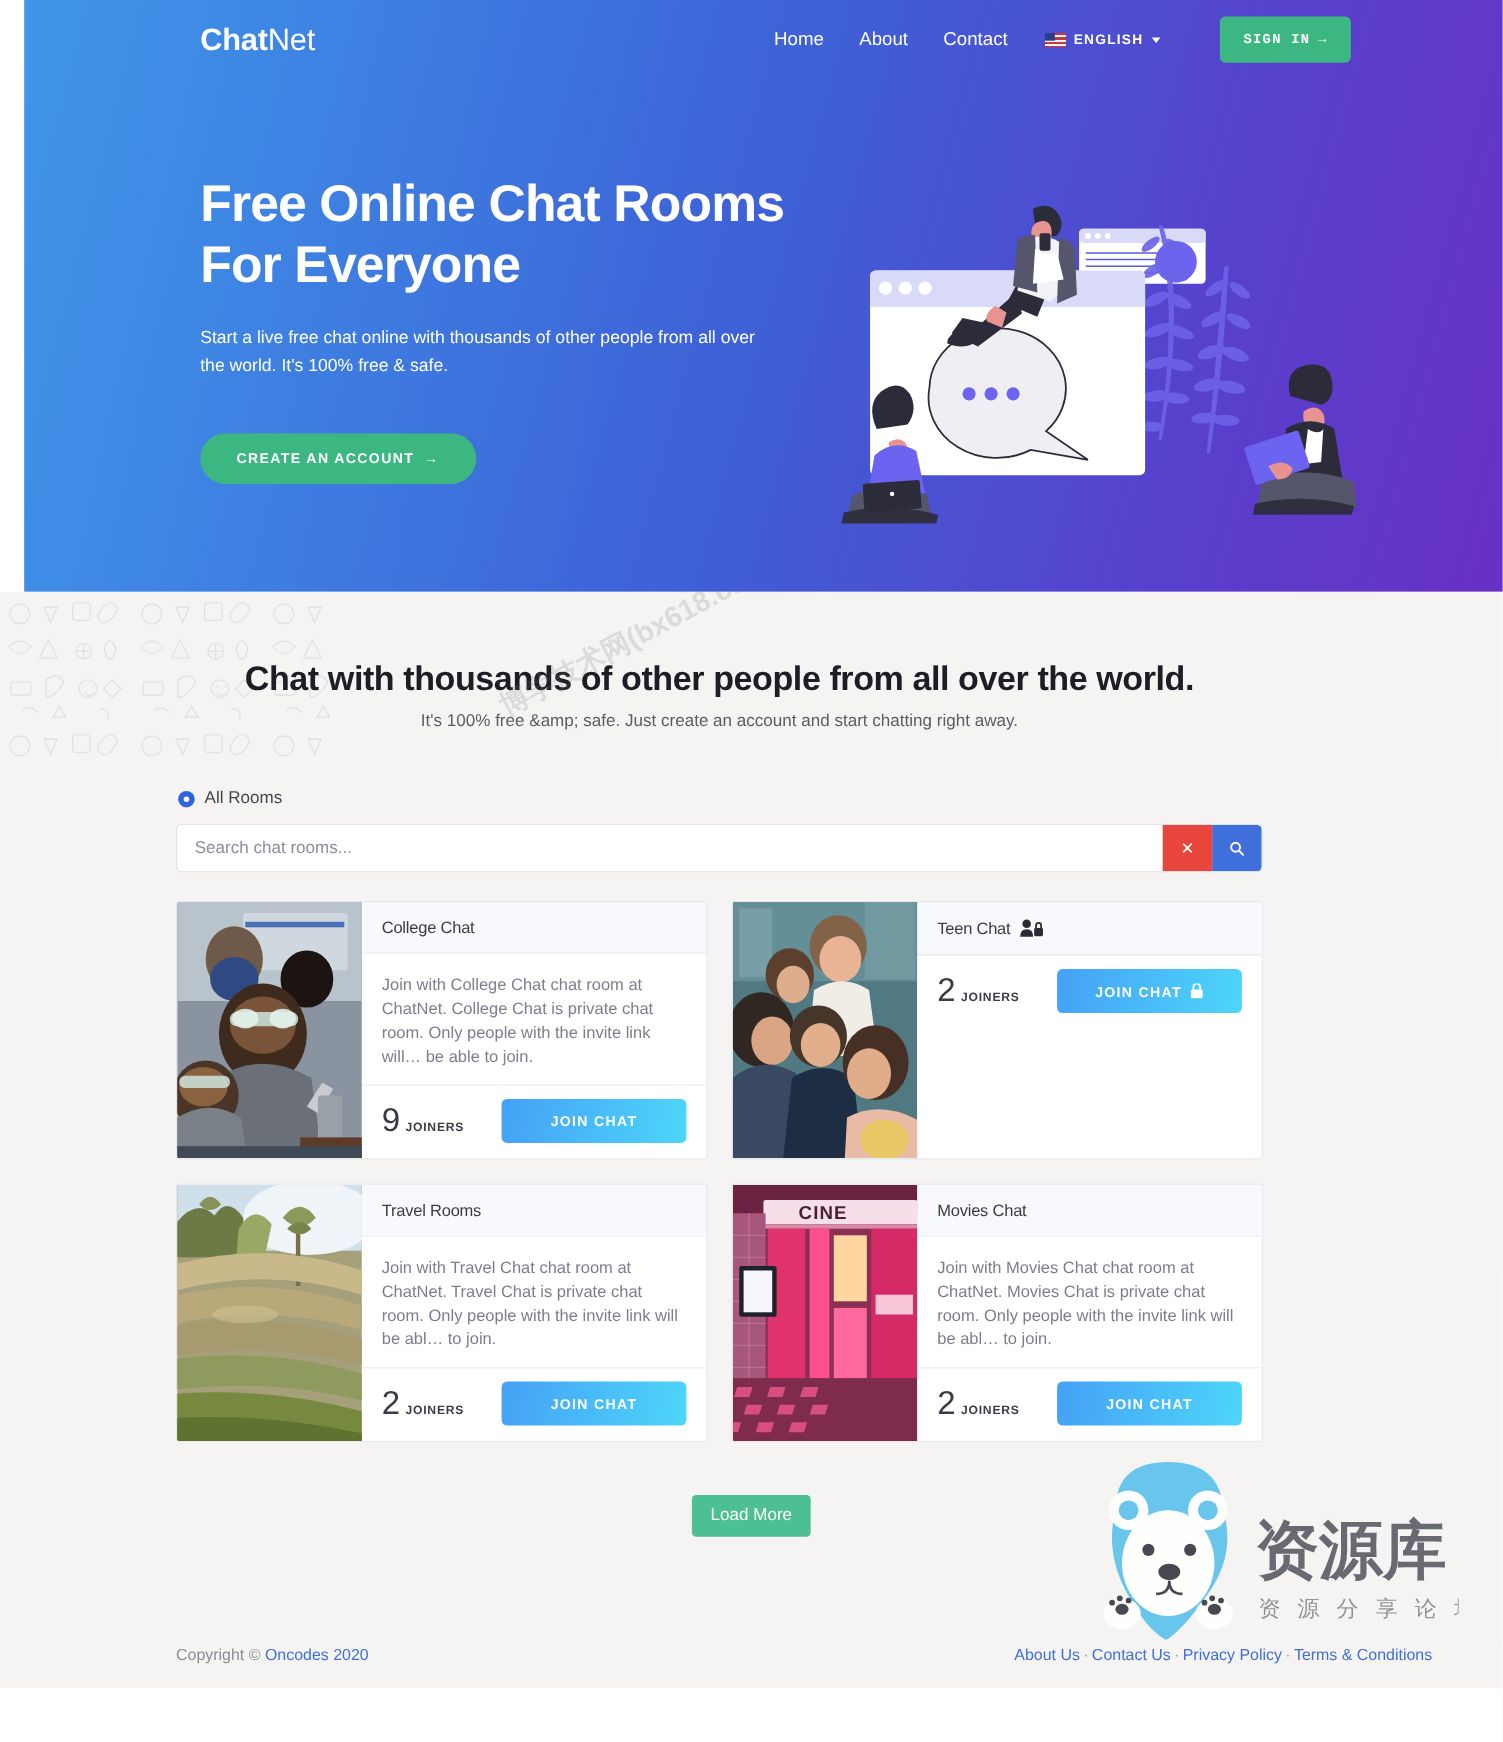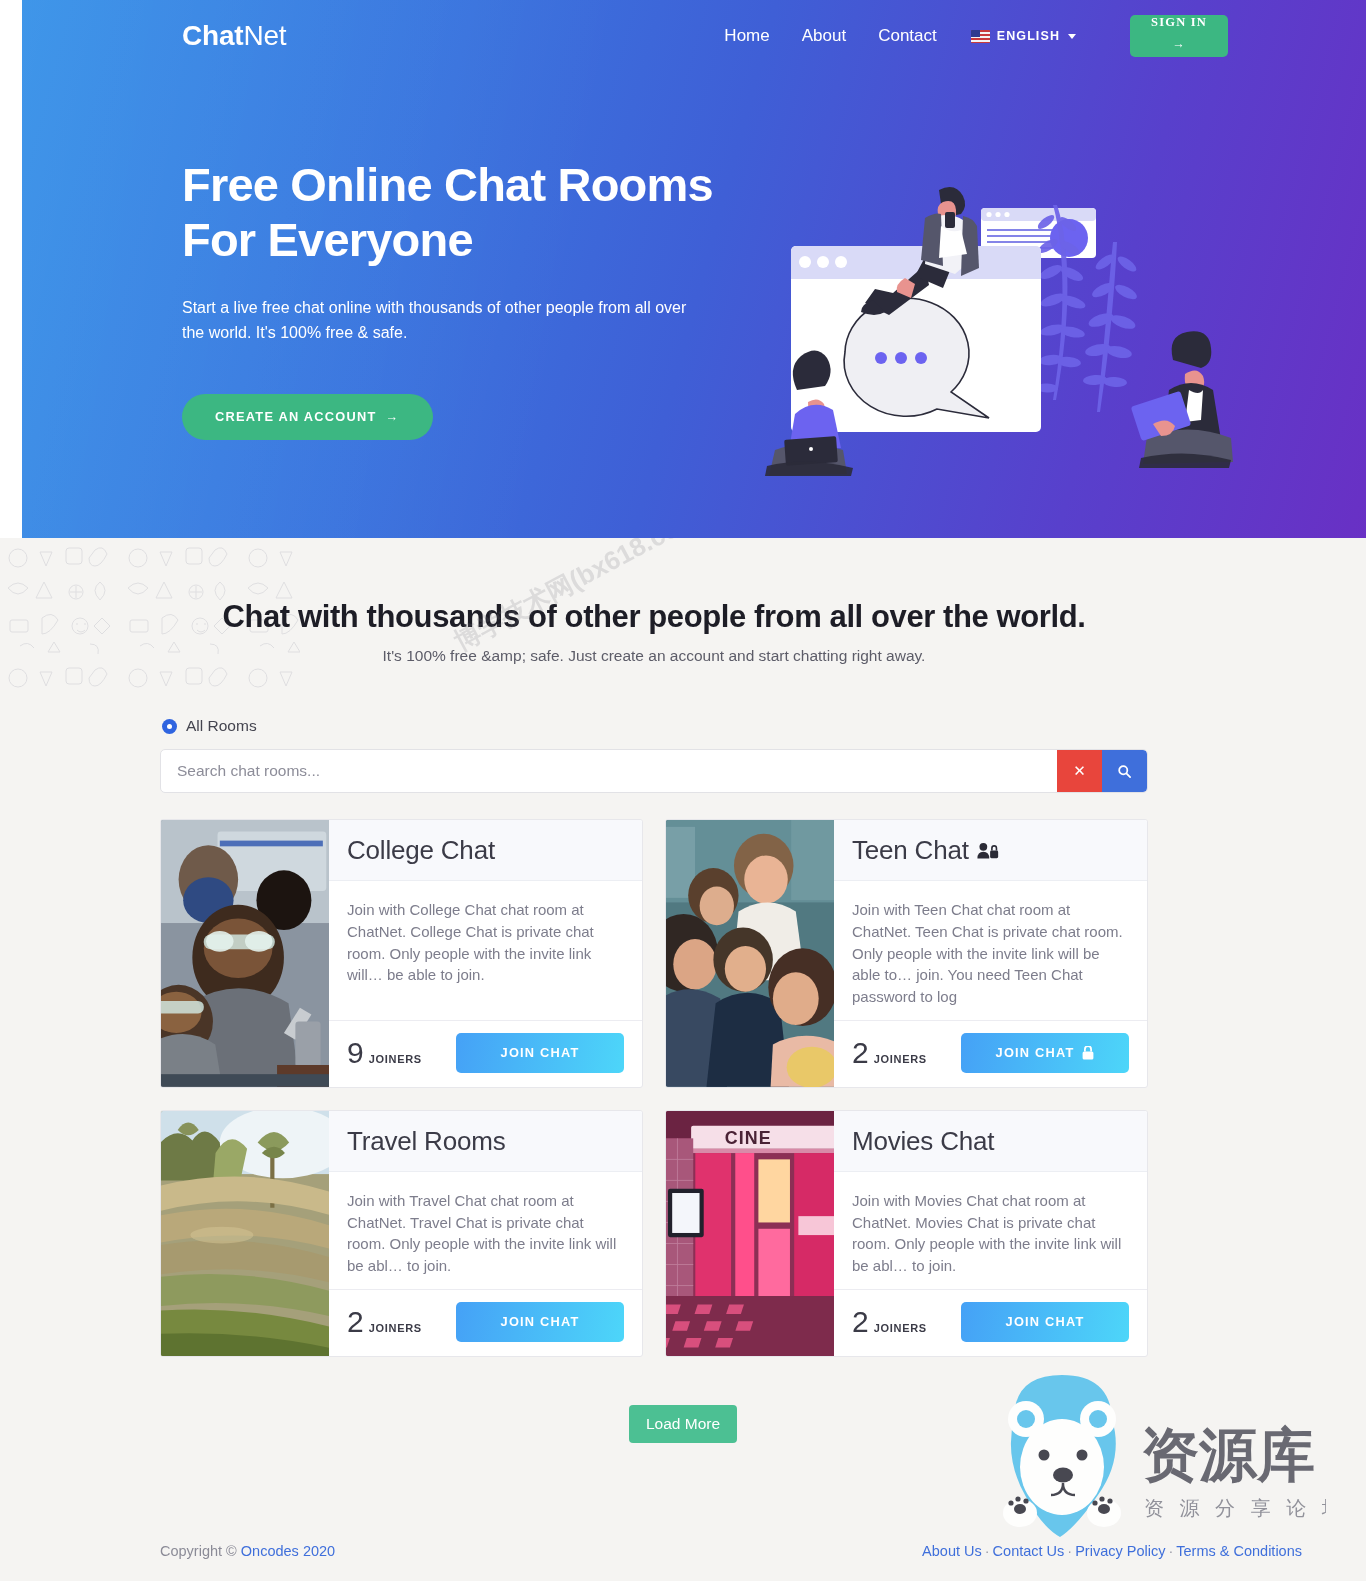--- a/index.html
+++ b/index.html
@@ -93,30 +93,29 @@
     margin-left: 1px;
   }
   .signin-btn {
     margin-left: 40px;
     background: #3cb782;
     color: #fff;
     border: none;
     border-radius: 5px;
     height: 42px;
     padding: 0 21px;
-    font-family: Liberation Serif, serif;
+    font-family: Liberation Mono, monospace;
     font-size: 12.5px;
     font-weight: 700;
     letter-spacing: 1.2px;
     cursor: pointer;
     display: flex;
     align-items: center;
     gap: 7px;
     white-space: nowrap;
-    flex-direction: column;
   }
 
   .hero-inner {
     position: relative;
     width: 1366px;
     padding: 0 160px;
     z-index: 4;
   }
   .hero-title {
     color: #ffffff;
@@ -292,21 +291,21 @@
   }
   .card-head {
     background: #f8f9fc;
     border-bottom: 1px solid #eceef3;
     padding: 15px 18px 14px 18px;
     display: flex;
     align-items: center;
     gap: 8px;
   }
   .card-title {
-    font-size: 26px;
+    font-size: 15px;
     color: #3b3b47;
     font-weight: 400;
     letter-spacing: -0.2px;
     white-space: nowrap;
   }
   .lock-badge { display: inline-flex; align-items: center; }
   .card-desc {
     padding: 18px 18px 12px 18px;
     font-size: 15px;
     line-height: 1.45;
@@ -686,21 +685,20 @@
             <span class="card-title">Teen Chat</span>
             <span class="lock-badge">
               <svg width="22" height="18" viewBox="0 0 26 20" xmlns="http://www.w3.org/2000/svg">
                 <circle cx="7.5" cy="5" r="4.6" fill="#2b2b36"></circle>
                 <path d="M0.5 19 q0 -8 7 -8 q7 0 7 8 Z" fill="#2b2b36"></path>
                 <rect x="15.5" y="9.5" width="9.5" height="9" rx="1.6" fill="#2b2b36"></rect>
                 <path d="M17.6 9.5 v-2.8 a2.7 2.7 0 0 1 5.4 0 v2.8" fill="none" stroke="#2b2b36" stroke-width="1.9"></path>
               </svg>
             </span>
           </div>
-          <div class="card-desc">Join with Teen Chat chat room at ChatNet. Teen Chat is private chat room. Only people with the invite link will be able to… join. You need Teen Chat password to log</div>
           <div class="card-foot">
             <span class="joiners">
               <span class="joiners-num">2</span>
               <span class="joiners-label">JOINERS</span>
             </span>
             <button class="join-btn">
               <span>JOIN CHAT</span>
               <svg width="12" height="14" viewBox="0 0 12 14" xmlns="http://www.w3.org/2000/svg">
                 <rect x="0.6" y="5.6" width="10.8" height="8" rx="1.5" fill="#ffffff"></rect>
                 <path d="M2.9 5.6 v-2.3 a3.1 3.1 0 0 1 6.2 0 v2.3" fill="none" stroke="#ffffff" stroke-width="1.8"></path>

